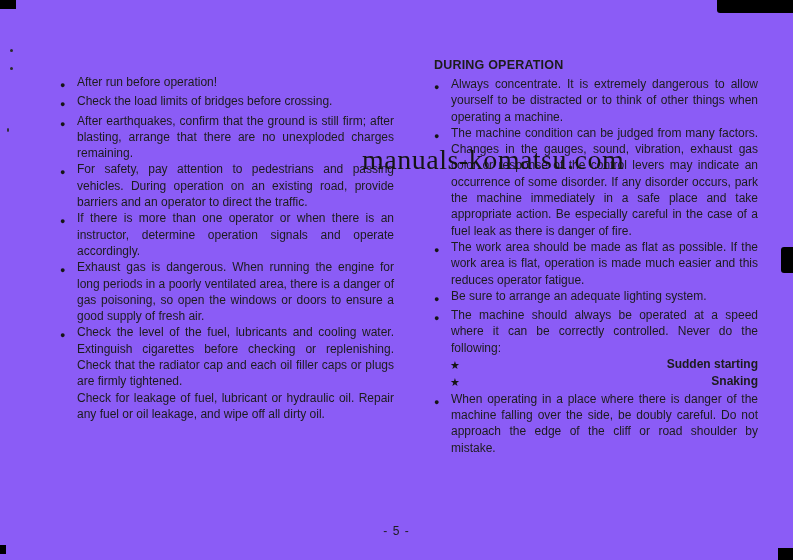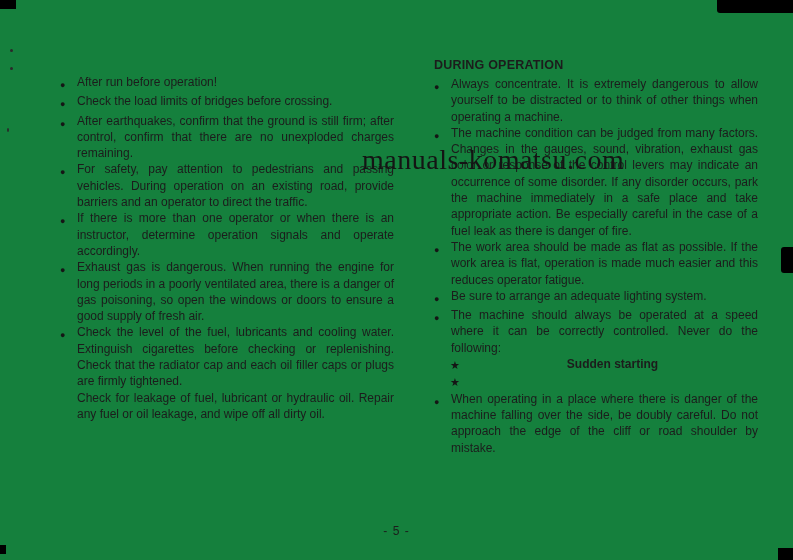--- a/index.html
+++ b/index.html
@@ -9,21 +9,21 @@
     height: 560px;
     background: #fdfdfc;
     overflow: hidden;
     font-family: "Liberation Sans", sans-serif;
     color: #1c1c1c;
   }
   .page {
     position: relative;
     width: 793px;
     height: 560px;
-    background: #15803d;
+    background: #8b5cf6;
   }
   
   .col {
     position: absolute;
     font-size: 12px;
     line-height: 16.3px;
   }
   .col.left  { left: 60px;  top: 74px; width: 334px; }
   .col.right { left: 434px; top: 76px; width: 324px; }
   .heading {
@@ -40,21 +40,21 @@
     font-size: 9px;
     padding-top: 3px;
     color: #151515;
   }
   .item .text {
     flex: 1;
     text-align: justify;
   }
   .item.sub { padding-left: 16px; }
   .item.sub .bullet { font-size: 11px; padding-top: 1px; }
-  .item.sub .text { text-align: center; font-weight: bold; }
+  .item.sub .text { text-align: right; font-weight: bold; }
   
   .watermark {
     position: absolute;
     left: 362px;
     top: 144px;
     font-family: "Liberation Serif", serif;
     font-size: 28px;
     letter-spacing: 0.5px;
     color: #141414;
     white-space: nowrap;
@@ -92,21 +92,21 @@
       <div class="item">
         <span class="bullet">●</span>
         <span class="text">After run before operation!</span>
       </div>
       <div class="item">
         <span class="bullet">●</span>
         <span class="text">Check the load limits of bridges before crossing.</span>
       </div>
       <div class="item">
         <span class="bullet">●</span>
-        <span class="text">After earthquakes, confirm that the ground is still firm; after control, confirm that there are no unexploded charges remaining.</span>
+        <span class="text">After earthquakes, confirm that the ground is still firm; after blasting, arrange that there are no unexploded charges remaining.</span>
       </div>
       <div class="item">
         <span class="bullet">●</span>
         <span class="text">For safety, pay attention to pedestrians and passing vehicles. During operation on an existing road, provide barriers and an operator to direct the traffic.</span>
       </div>
       <div class="item">
         <span class="bullet">●</span>
         <span class="text">If there is more than one operator or when there is an instructor, determine operation signals and operate accordingly.</span>
       </div>
       <div class="item">
@@ -143,20 +143,21 @@
       <div class="item">
         <span class="bullet">●</span>
         <span class="text">The machine should always be operated at a speed where it can be correctly controlled. Never do the following:</span>
       </div>
       <div class="item sub">
         <span class="bullet">★</span>
         <span class="text">Sudden starting</span>
       </div>
       <div class="item sub">
         <span class="bullet">★</span>
+        <span class="text">Snaking</span>
       </div>
       <div class="item">
         <span class="bullet">●</span>
         <span class="text">When operating in a place where there is danger of the machine falling over the side, be doubly careful. Do not approach the edge of the cliff or road shoulder by mistake.</span>
       </div>
     </div>
 
   <div class="watermark">manuals-komatsu.com</div>
 
   <div class="page-number">- 5 -</div>

